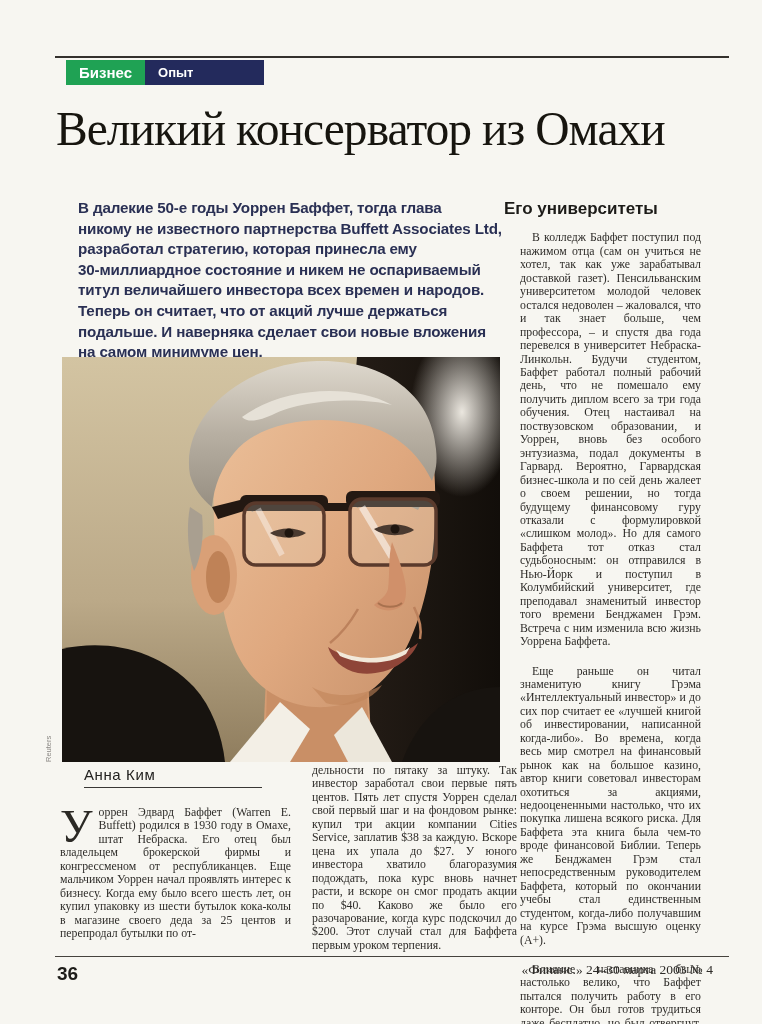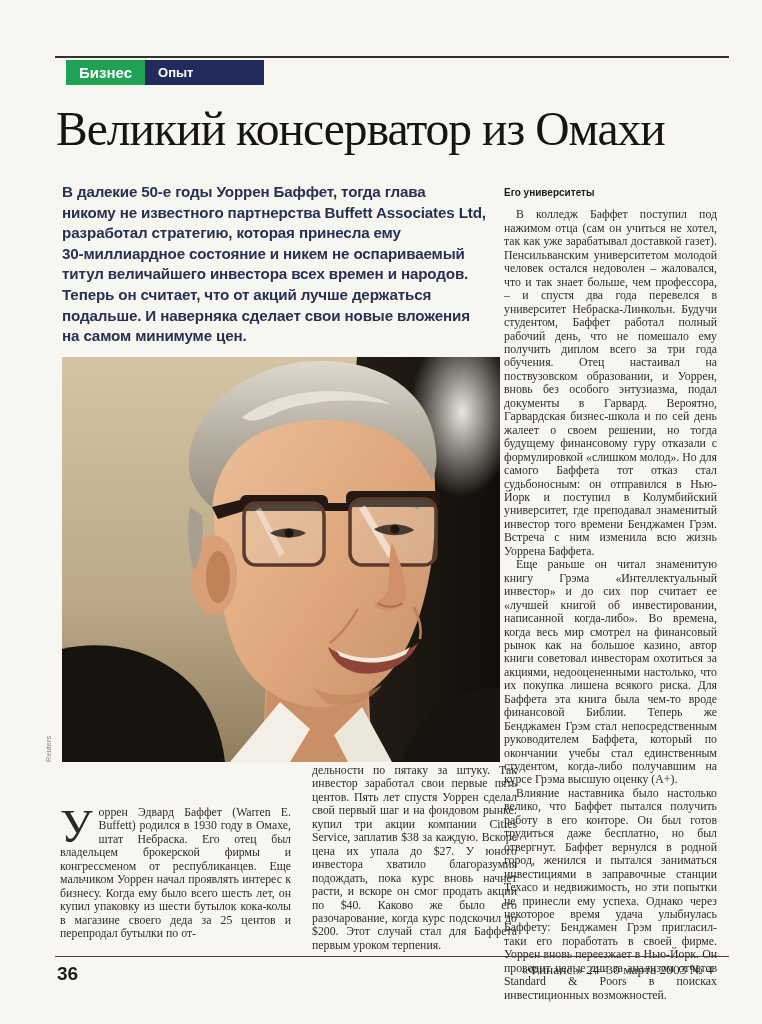--- a/index.html
+++ b/index.html
@@ -14,45 +14,45 @@
          font-family:"Liberation Sans", sans-serif; font-weight:bold; color:#ffffff; }
   .tag-green { background:#1fa254; font-size:15px; }
   .tag-navy  { background:#232a5c; font-size:13px; padding-right:71px; }
   .headline {
     position:absolute; left:56px; top:100px; margin:0;
     font-family:"Liberation Serif", serif; font-weight:400;
     font-size:49px; line-height:58px; letter-spacing:-1px; white-space:nowrap;
     color:#17150f; transform:scaleX(0.97); transform-origin:left top;
   }
   .lead {
-    position:absolute; left:62px; top:182px; width:448px; margin:0;
+    position:absolute; left:62px; top:182px; width:448px; margin:16px;
     font-family:"Liberation Sans", sans-serif; font-weight:bold;
     font-size:15.2px; line-height:20.6px; letter-spacing:-0.15px;
     color:#2a3054; white-space:pre-line;
   }
   .photo { position:absolute; left:62px; top:357px; width:438px; height:405px; background:#b9a887; }
   .photo svg { display:block; }
   .credit {
     position:absolute; left:44px; top:698px; height:64px;
     writing-mode:vertical-rl; transform:rotate(180deg);
     font-family:"Liberation Sans", sans-serif; font-size:7.5px; color:#8b8884;
   }
   .byline {
     position:absolute; left:84px; top:766px; width:178px;
     font-family:"Liberation Sans", sans-serif; font-size:15px; letter-spacing:0.6px;
     color:#232220; padding-bottom:4px; border-bottom:1.5px solid #3a3835;
   }
   .col { position:absolute; text-align:justify; font-size:11.8px; line-height:13.45px; color:#2e2c29; }
-  .col p { margin:0; text-indent:12px; }
+  .col p { margin:16px; text-indent:12px; }
   .col-left { left:60px;  top:806px; width:231px; }
   .col-mid  { left:296px; top:764px; width:205px;margin-left:16px; }
   .col-right{ left:504px; top:186px; width:213px; }
   .subhead {
-    margin:0 0 9px 0; font-family:"Liberation Sans", sans-serif;
-    font-weight:bold; font-size:10px; color:#1c1b18; text-align:left;
+    margin:16px 0 9px 0; font-family:"Liberation Sans", sans-serif;
+    font-weight:bold; font-size:17px; color:#1c1b18; text-align:left;
   }
   .dropcap {
     float:left; font-family:"Liberation Serif", serif;
     font-size:46px; line-height:37px; padding:2px 6px 0 0; color:#2b2925;
   }
   .footer-rule { position:absolute; left:55px; top:956px; width:674px; height:1px; background:#46433e; }
   .folio {
     position:absolute; left:57px; top:963px;
     font-family:"Liberation Sans", sans-serif; font-weight:bold; font-size:19px; color:#1d1c19;
   }
@@ -161,20 +161,21 @@
 
       <path d="M266,290 C292,308 332,306 356,286 C348,306 322,320 296,316 C280,313 270,302 266,290 Z" fill="#8e4538"></path>
       <path d="M274,293 C296,305 330,303 348,290 L344,297 C326,308 298,308 278,299 Z" fill="#f2e9da"></path>
 
       <path d="M250,330 C270,342 300,340 320,328 C310,344 284,352 264,346 Z" fill="#c08358" fill-opacity="0.6"></path>
     </svg>
   </div>
 
   <div class="credit">Reuters</div>
 
+  <div class="byline">Анна Ким</div>
 
   <div class="col col-left">
     <span class="dropcap">У</span><span>оррен Эдвард Баффет (Warren E. Buffett) родился в 1930 году в Омахе, штат Небраска. Его отец был владельцем брокерской фирмы и конгрессменом от республиканцев. Еще мальчиком Уоррен начал проявлять интерес к бизнесу. Когда ему было всего шесть лет, он купил упаковку из шести бутылок кока-колы в магазине своего деда за 25 центов и перепродал бутылки по от-</span>
   </div>
 
   <div class="col col-mid">
     <span>дельности по пятаку за штуку. Так инвестор заработал свои первые пять центов. Пять лет спустя Уоррен сделал свой первый шаг и на фондовом рынке: купил три акции компании Cities Service, заплатив $38 за каждую. Вскоре цена их упала до $27. У юного инвестора хватило благоразумия подождать, пока курс вновь начнет расти, и вскоре он смог продать акции по $40. Каково же было его разочарование, когда курс подскочил до $200. Этот случай стал для Баффета первым уроком терпения.</span>
   </div>
 
   <div class="col col-right">

